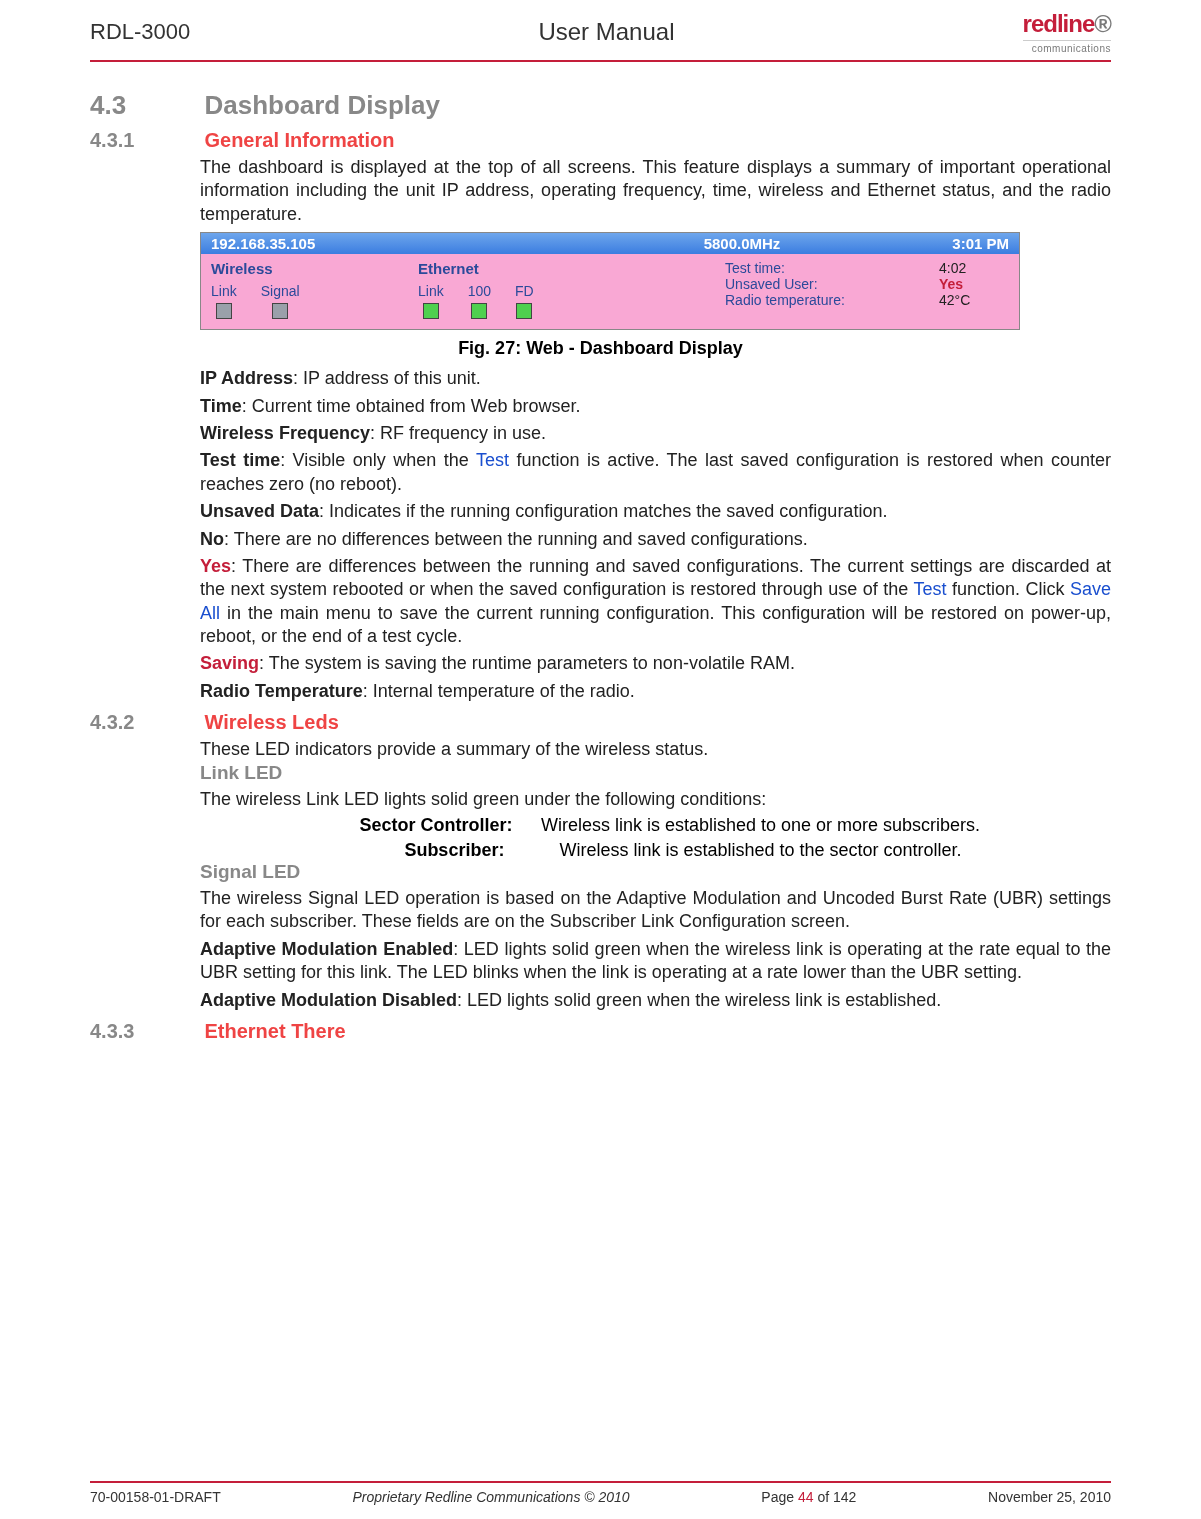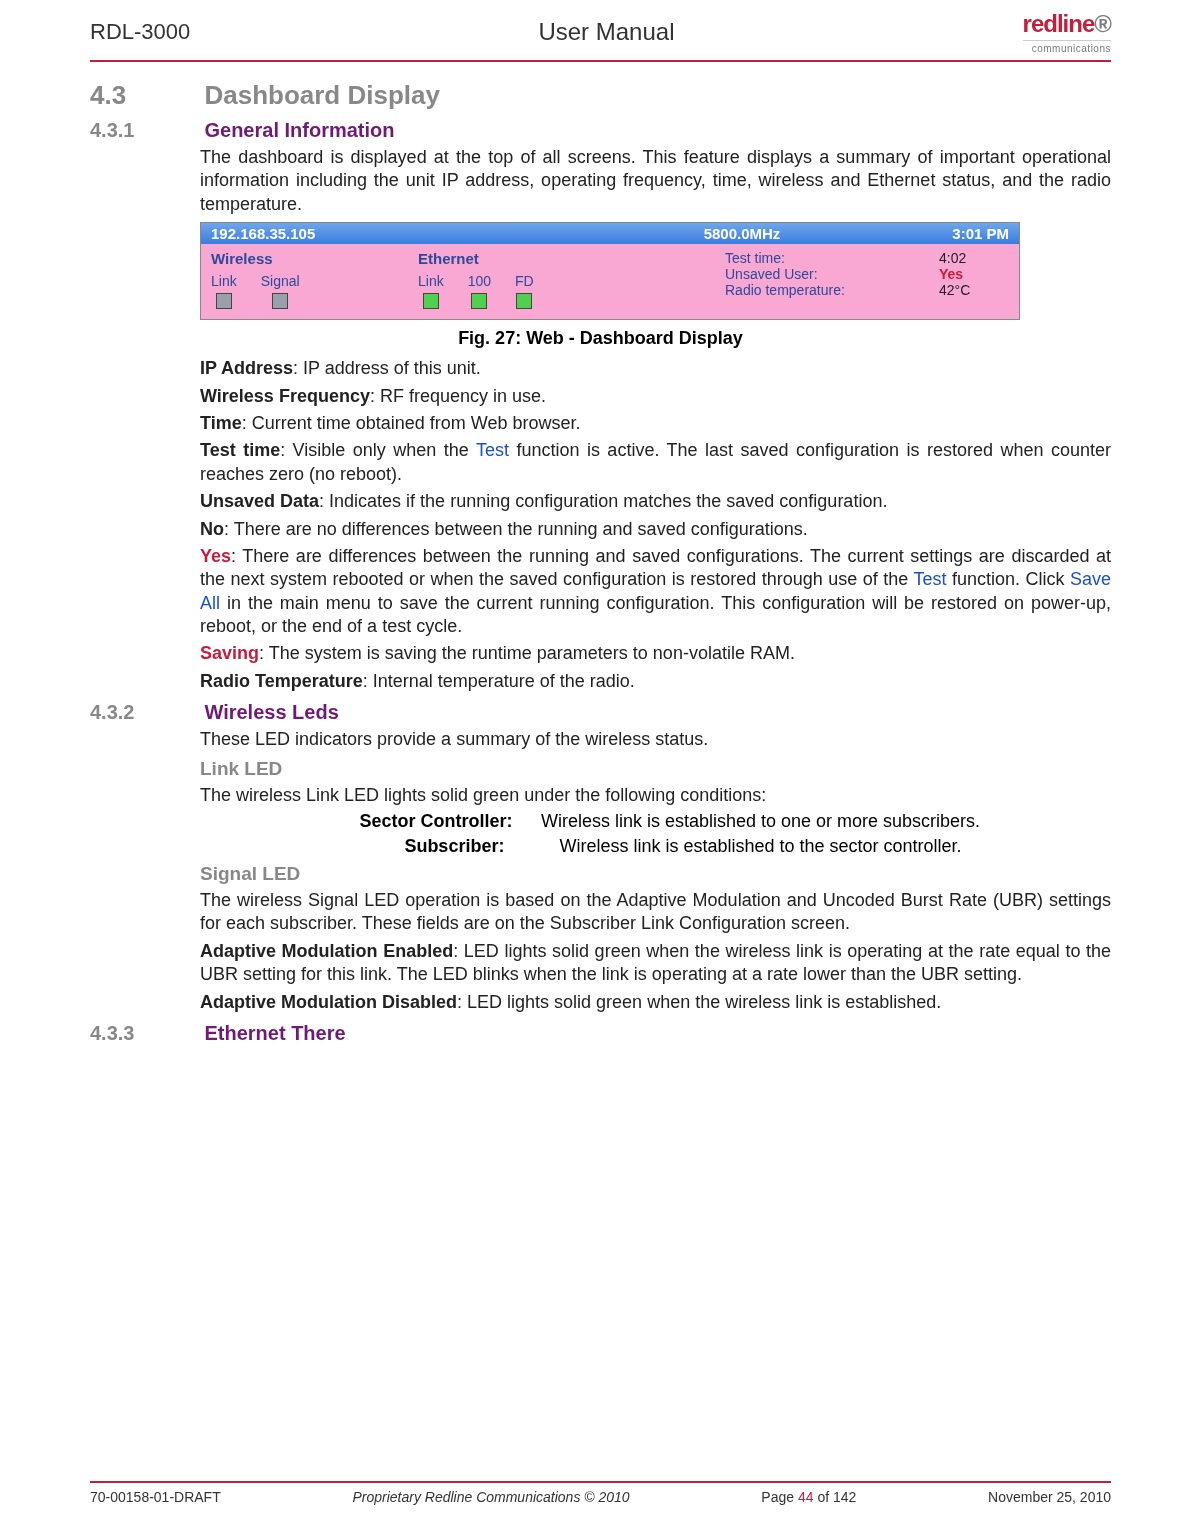--- a/index.html
+++ b/index.html
@@ -44,21 +44,21 @@
     .logo-bottom {
       color: #7a7a7a;
       font-size: 10px;
       letter-spacing: 0.5px;
     }
     .logo-line {
       border-top: 1px solid #ccc;
       margin: 2px 0;
     }
     .content {
-      padding-top: 18px;
+      padding-top: 28px;
     }
     .section-num {
       display: inline-block;
       width: 110px;
       vertical-align: top;
       font-size: 26px;
       font-weight: bold;
       color: #888;
     }
     .section-title {
@@ -75,21 +75,21 @@
       width: 110px;
       vertical-align: top;
       font-size: 20px;
       font-weight: bold;
       color: #888;
     }
     .subsection-title {
       display: inline-block;
       font-size: 20px;
       font-weight: bold;
-      color: #701a75;
+      color: #ef4444;
     }
     .body-text {
       margin-left: 110px;
       font-size: 18px;
       color: #222;
       line-height: 1.3;
       text-align: justify;
     }
     .para {
       margin-top: 4px;
@@ -101,21 +101,20 @@
       margin: 8px 0;
     }
     .bold-label { font-weight: bold; }
     .blue-link { color: #1a4fcf; }
     .red-text { color: #c41e3a; font-weight: bold; }
     .sub-h {
       margin-left: 110px;
       font-size: 19px;
       font-weight: bold;
       color: #888;
-      margin-top: 6px;
     }
     .def-row {
       margin-left: 110px;
       font-size: 18px;
       margin-top: 4px;
       text-align: center;
     }
     .def-label {
       display: inline-block;
       width: 210px;
@@ -263,22 +262,22 @@
           <div class="dash-right-row">
               <span class="dash-right-val">42°C</span>
             </div>
         </div>
       </div>
     </div>
 
     <div class="fig-caption">Fig. 27: Web - Dashboard Display</div>
 
     <div class="body-text para"><span class="bold-label">IP Address</span><span>: IP address of this unit.</span></div>
+    <div class="body-text para"><span class="bold-label">Time</span><span>: Current time obtained from Web browser.</span></div>
     <div class="body-text para"><span class="bold-label">Wireless Frequency</span><span>: RF frequency in use.</span></div>
-    <div class="body-text para"><span class="bold-label">Time</span><span>: Current time obtained from Web browser.</span></div>
     <div class="body-text para"><span class="bold-label">Test time</span><span>: Visible only when the </span><span class="blue-link">Test</span><span> function is active. The last saved configuration is restored when counter reaches zero (no reboot).</span></div>
     <div class="body-text para"><span class="bold-label">Unsaved Data</span><span>: Indicates if the running configuration matches the saved configuration.</span></div>
     <div class="body-text para"><span class="bold-label">No</span><span>: There are no differences between the running and saved configurations.</span></div>
     <div class="body-text para"><span class="red-text">Yes</span><span>: There are differences between the running and saved configurations. The current settings are discarded at the next system rebooted or when the saved configuration is restored through use of the </span><span class="blue-link">Test</span><span> function. Click </span><span class="blue-link">Save All</span><span> in the main menu to save the current running configuration. This configuration will be restored on power-up, reboot, or the end of a test cycle.</span></div>
     <div class="body-text para"><span class="red-text">Saving</span><span>: The system is saving the runtime parameters to non-volatile RAM.</span></div>
     <div class="body-text para"><span class="bold-label">Radio Temperature</span><span>: Internal temperature of the radio.</span></div>
 
     <div class="subsection-row">
       <span class="subsection-num">4.3.2</span>
       <span class="subsection-title">Wireless Leds</span>

